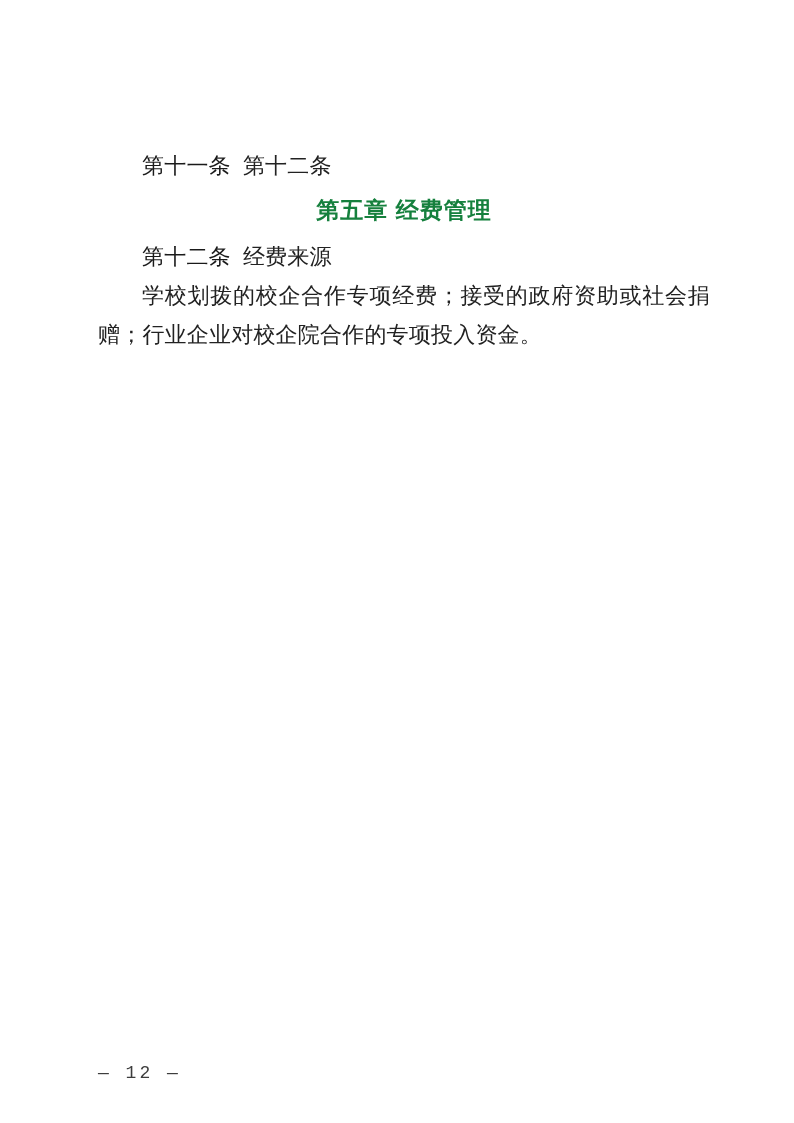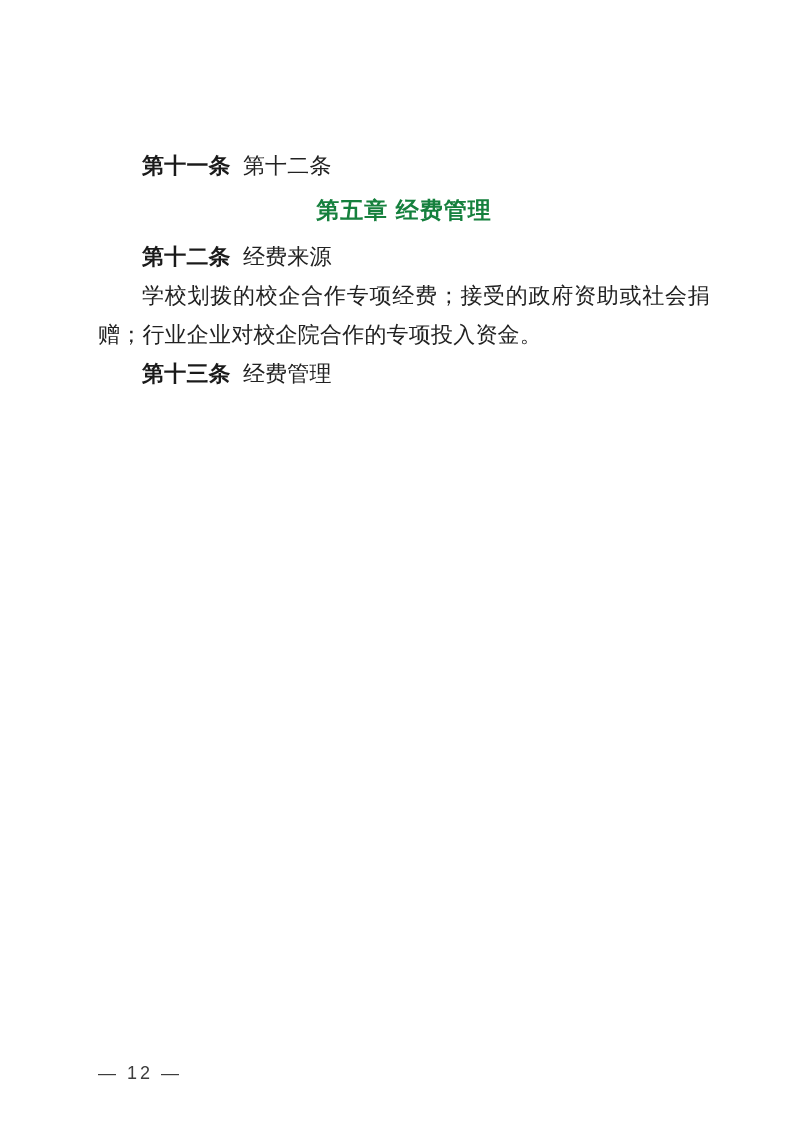--- a/index.html
+++ b/index.html
@@ -26,21 +26,21 @@
     font-size: 22px;
     line-height: 39px;
     text-align: justify;
     color: #222222;
     letter-spacing: 0.2px;
   }
   .indent {
     text-indent: 2em;
   }
   .article .lead {
-    font-weight: 700;
+    font-weight: 400;
     margin-right: 0.55em;
     color: #1a1a1a;
   }
   .chapter {
     margin: 6px 0 7px 0;
     font-size: 23px;
     line-height: 39px;
     font-weight: 700;
     text-align: center;
     color: #15803d;
@@ -48,21 +48,21 @@
     letter-spacing: 1px;
   }
   .footer {
     position: absolute;
     left: 98px;
     top: 1061px;
     font-size: 18px;
     line-height: 24px;
     color: #3d3d3d;
     letter-spacing: 3px;
-    font-family: Liberation Sans, sans-serif;
+    font-family: Liberation Mono, monospace;
   }
 </style>
 </head>
 <body>
 
 <div class="page">
   <div class="content">
 
 
 
@@ -72,22 +72,19 @@
 
 
     <h2 class="chapter">第五章 经费管理</h2>
 
     <p class="para indent article">
       <span class="lead">第十二条</span><span>经费来源</span>
     </p>
 
     <p class="para indent">学校划拨的校企合作专项经费；接受的政府资助或社会捐赠；行业企业对校企院合作的专项投入资金。</p>
 
-    <p class="para indent article">
-      <span class="lead">第十三条</span><span>经费管理</span>
-    </p>
 
 
 
   </div>
 
   <div class="footer">— 12 —</div>
 </div>
 
 </body></html>

